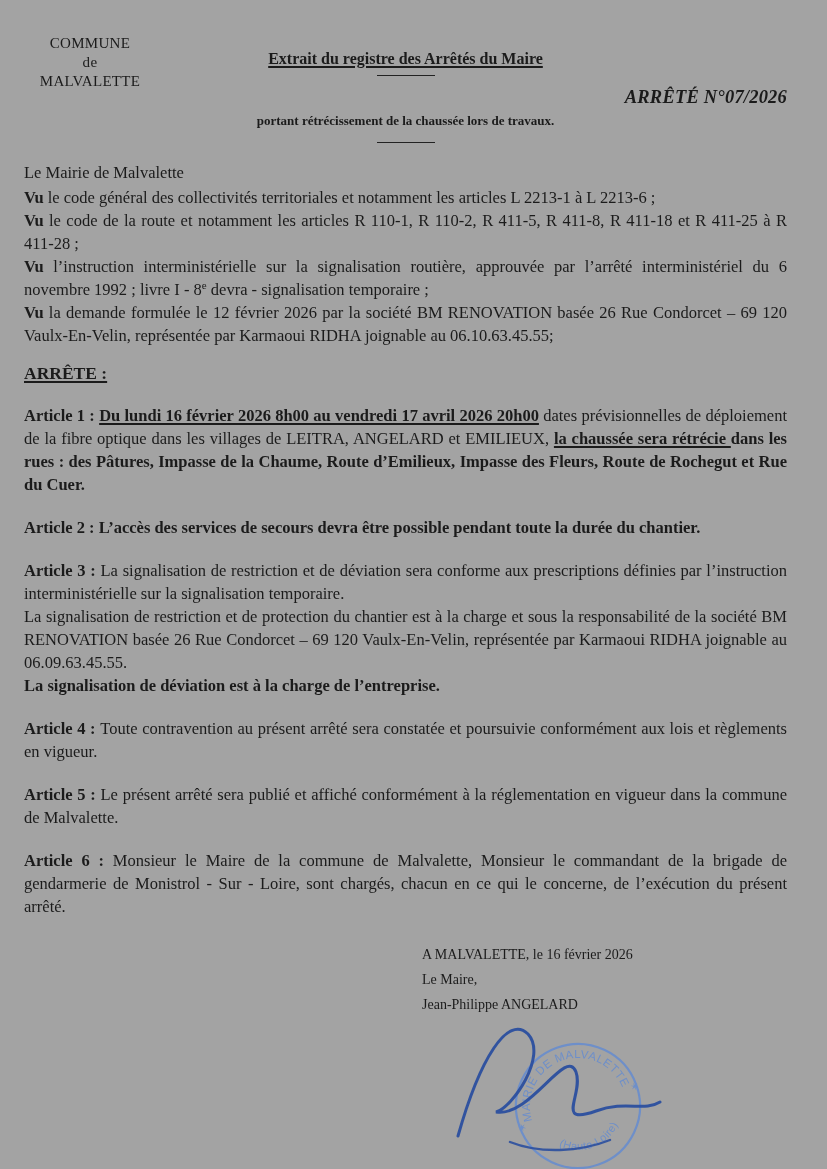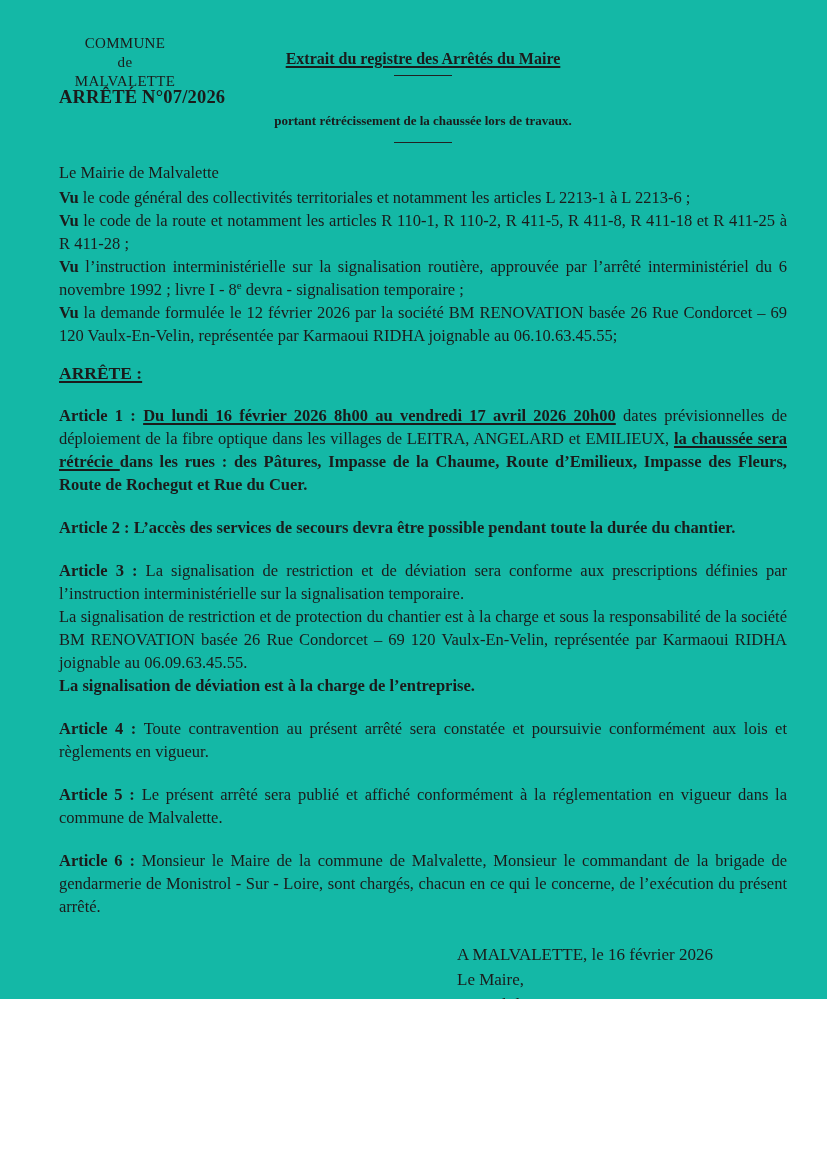--- a/index.html
+++ b/index.html
@@ -1,49 +1,49 @@
 <!DOCTYPE html>
 <html><head>
 <meta charset="utf-8">
 <style>
   * { margin:0; padding:0; box-sizing:border-box; }
   html,body { background:#ffffff; }
   body { font-family:"Liberation Serif", serif; color:#1b1b1b; }
   .page {
-    width:827px; height:999px; position:relative; overflow:hidden;
-    background:#14b8a6; padding:34px 40px 0 59px;
+    width:827px; height:1169px; position:relative; overflow:hidden;
+    background:#a3a3a3; padding:34px 40px 0 24px;
   }
   .bold { font-weight:bold; }
   .u { text-decoration:underline; text-decoration-thickness:1.5px; text-underline-offset:2px; }
 
   
   .header { position:relative; }
   .commune {
     position:absolute; left:4px; top:0; width:124px;
     text-align:center; font-size:15px; line-height:19px; letter-spacing:.3px;
   }
   .extrait { text-align:center; font-size:16px; padding-top:16px; }
   .rule { width:58px; border-top:1.6px solid #222; margin:7px auto 0 auto; }
-  .arrete-no { text-align:left; font-size:18.5px; margin-top:11px; letter-spacing:.2px; }
+  .arrete-no { text-align:right; font-size:18.5px; margin-top:11px; letter-spacing:.2px;font-style:italic; }
   .subject  { text-align:center; font-size:13px;  margin-top:5px; }
   .rule2 { margin-top:13px; }
 
   
   .doc-body { margin-top:18px; }
   p.line { font-size:16.5px; line-height:23px; text-align:justify; }
   .intro { margin-bottom:2px; }
   .decision-heading {
     text-align:left; font-size:17.5px; font-weight:bold; margin:16px 0 2px 0;
   }
   .article { margin-top:20px; }
   .article-cont { margin-top:0; }
   .sup { vertical-align:super; font-size:11px; line-height:0; }
 
   
-  .sig-block { margin-top:24px; padding-left:398px; font-size:17px; line-height:25px; }
+  .sig-block { margin-top:24px; padding-left:398px; font-size:14px; line-height:25px; }
 
   
   .stamp { position:absolute; left:448px; top:1014px; width:270px; height:160px; }
   .stamp svg { display:block; }
 </style>
 </head>
 <body>
 
 <div class="page">
 

